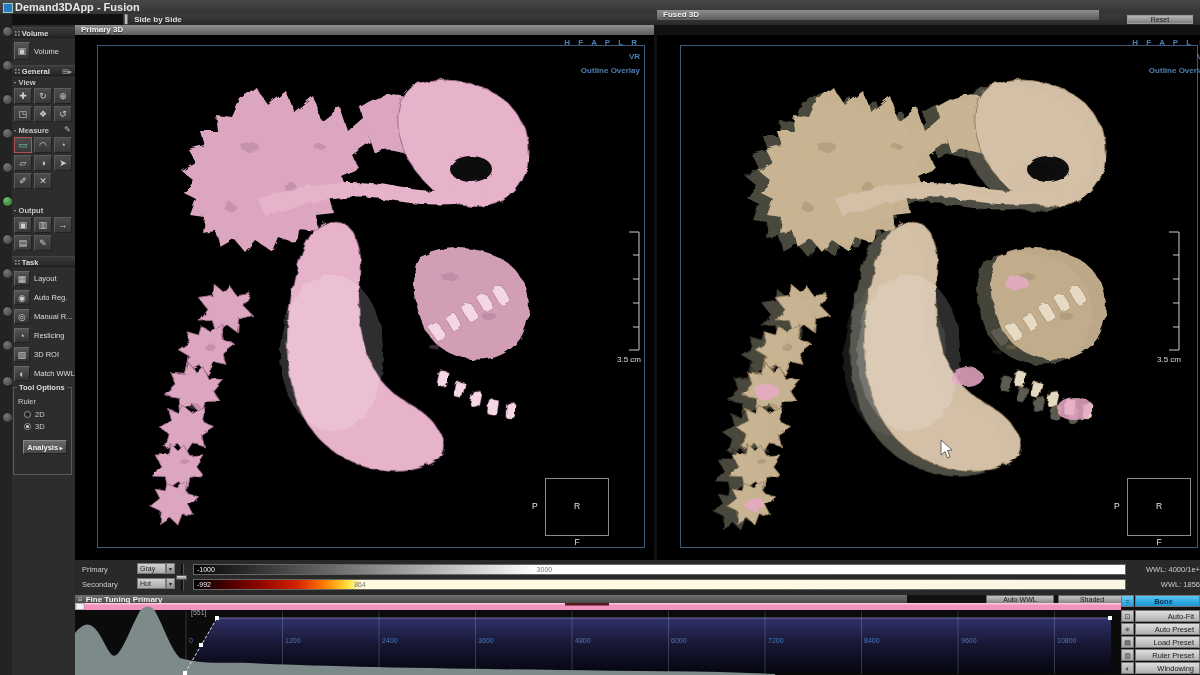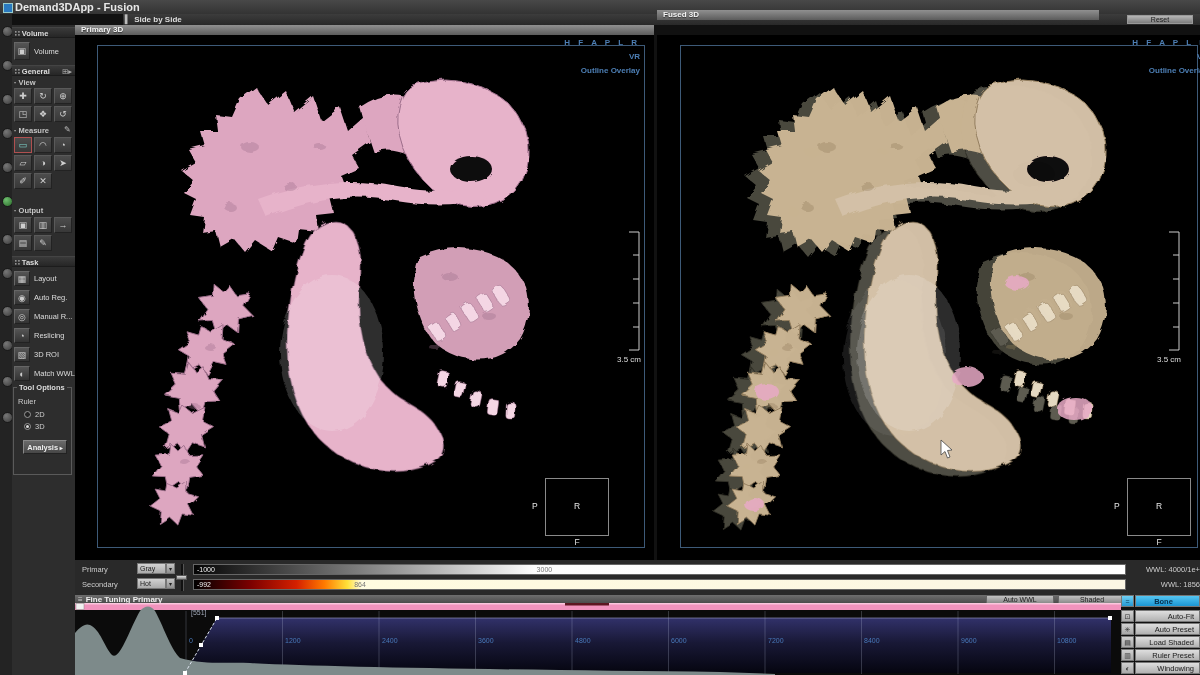--- a/index.html
+++ b/index.html
@@ -65,21 +65,21 @@
   .dda{position:absolute;left:91px;width:9px;height:11px;background:linear-gradient(#c5c5c5,#8e8e8e);
     border:1px solid #777;font-size:6px;color:#222;text-align:center;line-height:10px;box-sizing:border-box;}
   .cbar{position:absolute;left:118px;width:933px;height:11px;border:1px solid #666;box-sizing:border-box;}
   .cbar .mn{position:absolute;left:3px;top:1px;font-size:7px;color:#f0f0f0;}
   .cbar .mx{position:absolute;top:1px;font-size:7px;color:#777;}
   #tfslider{left:176px;top:564px;width:11px;height:27px;}
   #tfslider .track{position:absolute;left:5px;top:0;width:2px;height:27px;background:#111;border-right:1px solid #555;}
   #tfslider .hndl{position:absolute;left:0;top:11px;width:11px;height:5px;background:linear-gradient(#ddd,#888);border:1px solid #555;box-sizing:border-box;}
   .wwl{position:absolute;right:0px;font-size:7.5px;color:#ccc;white-space:nowrap;}
   
-  #fthdr{left:75px;top:595px;width:1046px;height:9px;background:linear-gradient(#6e6e6e,#474747);
+  #fthdr{left:75px;top:595px;width:832px;height:9px;background:linear-gradient(#6e6e6e,#474747);
     font-size:8px;font-weight:bold;color:#f0f0f0;line-height:9px;}
   #fthdr .mn{color:#ccc;padding:0 3px;}
   .hbtn{position:absolute;top:0px;width:68px;height:9px;background:linear-gradient(#c2c2c2,#8a8a8a);
     border:1px solid #666;font-size:7px;font-weight:normal;color:#1a1a1a;text-align:center;line-height:8px;box-sizing:border-box;}
   .pico{position:absolute;left:1121px;width:13px;height:12px;background:linear-gradient(#d0d0d0,#a8a8a8);
     border:1px solid #777;font-size:7px;color:#333;text-align:center;line-height:11px;box-sizing:border-box;}
   .pbtn{position:absolute;left:1135px;width:65px;height:12px;background:linear-gradient(#dedede,#b2b2b2);
     border:1px solid #777;font-size:7.5px;color:#1a1a1a;text-align:right;line-height:11px;padding-right:5px;box-sizing:border-box;}
   .pico.blue{background:linear-gradient(#6fd0f4,#2597d2);color:#06304f;}
   .pbtn.blue{background:linear-gradient(#55c6f2,#1b96d4);color:#06304f;font-weight:bold;text-align:center;padding-right:8px;}
@@ -342,21 +342,21 @@
     <div class="hbtn" style="left:911px">Auto WWL</div>
     <div class="hbtn" style="left:983px">Shaded</div>
   </div>
   <div class="abs pico blue" style="top:595px">=</div>
   <div class="abs pbtn blue" style="top:595px">Bone</div>
   <div class="abs pico" style="top:610px">⊡</div>
   <div class="abs pbtn" style="top:610px">Auto-Fit</div>
   <div class="abs pico" style="top:623px">✳</div>
   <div class="abs pbtn" style="top:623px">Auto Preset</div>
   <div class="abs pico" style="top:636px">▤</div>
-  <div class="abs pbtn" style="top:636px">Load Shaded</div>
+  <div class="abs pbtn" style="top:636px">Load Preset</div>
   <div class="abs pico" style="top:649px">▥</div>
   <div class="abs pbtn" style="top:649px">Ruler Preset</div>
   <div class="abs pico" style="top:662px">◐</div>
   <div class="abs pbtn" style="top:662px">Windowing</div>
 
   <svg class="abs" style="left:75px;top:603px" width="1046" height="72" viewBox="0 0 1046 72">
     <defs>
       <linearGradient id="winGrad" x1="0" y1="0" x2="0" y2="1">
         <stop offset="0" stop-color="#33336e"></stop>
           <stop offset="0.45" stop-color="#191938"></stop>

